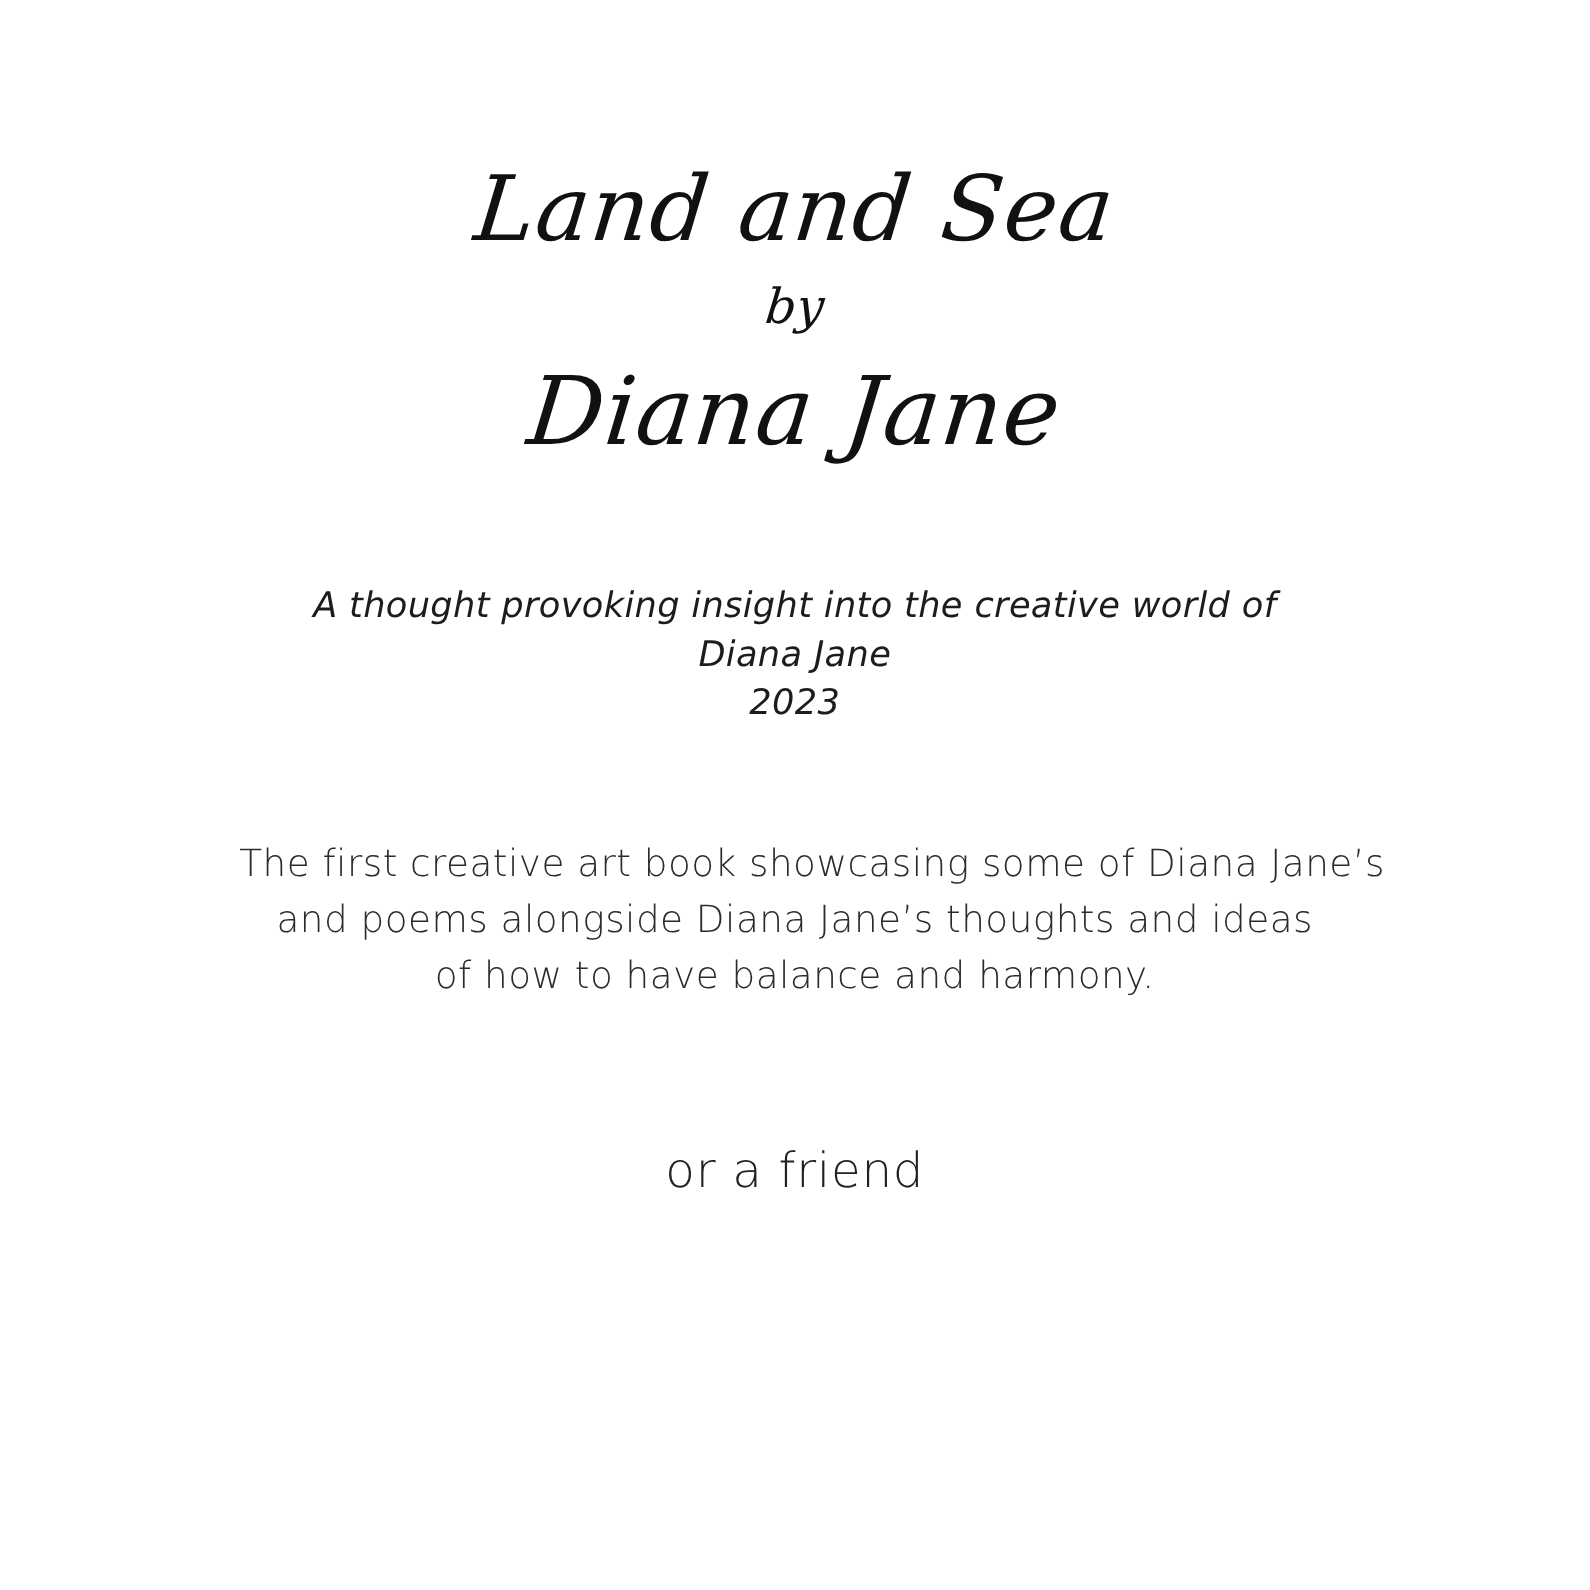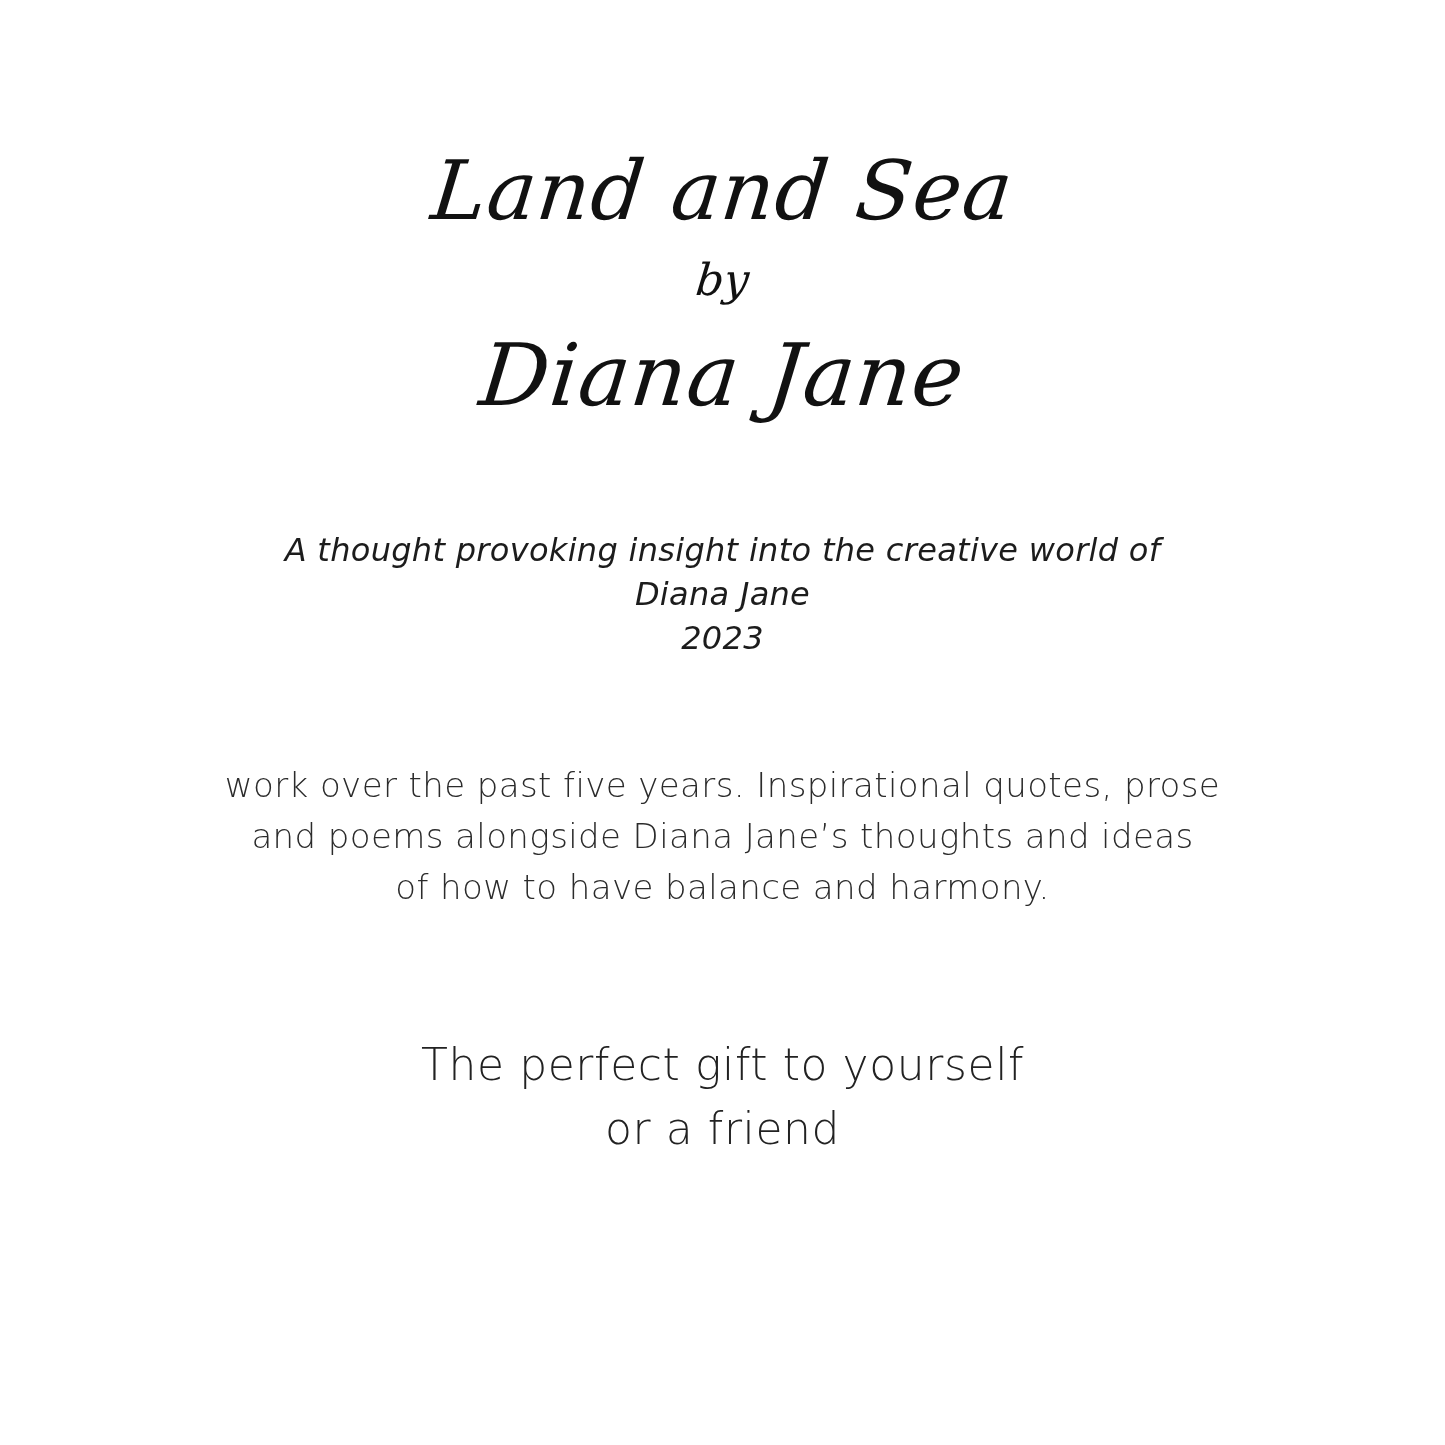--- a/index.html
+++ b/index.html
@@ -127,23 +127,22 @@
     <div class="author-name">Diana Jane</div>
   </div>
 
   <div class="tagline">
     <span class="line">A thought provoking insight into the</span>
     <span class="line">creative world of Diana Jane</span>
     <span class="year">2023</span>
   </div>
 
   <div class="description">
-    <span class="line">work over the past five years. Inspirational quotes, prose</span>
+    <span class="line">The first creative art book showcasing some of Diana Jane’s</span>
     <span class="line">and poems alongside Diana Jane’s thoughts and ideas</span>
     <span class="line">of how to have balance and harmony.</span>
   </div>
 
   <div class="callout">
-    <span class="line">The perfect gift to yourself</span>
     <span class="line">or a friend</span>
   </div>
 
 </div>
 
 </body></html>

